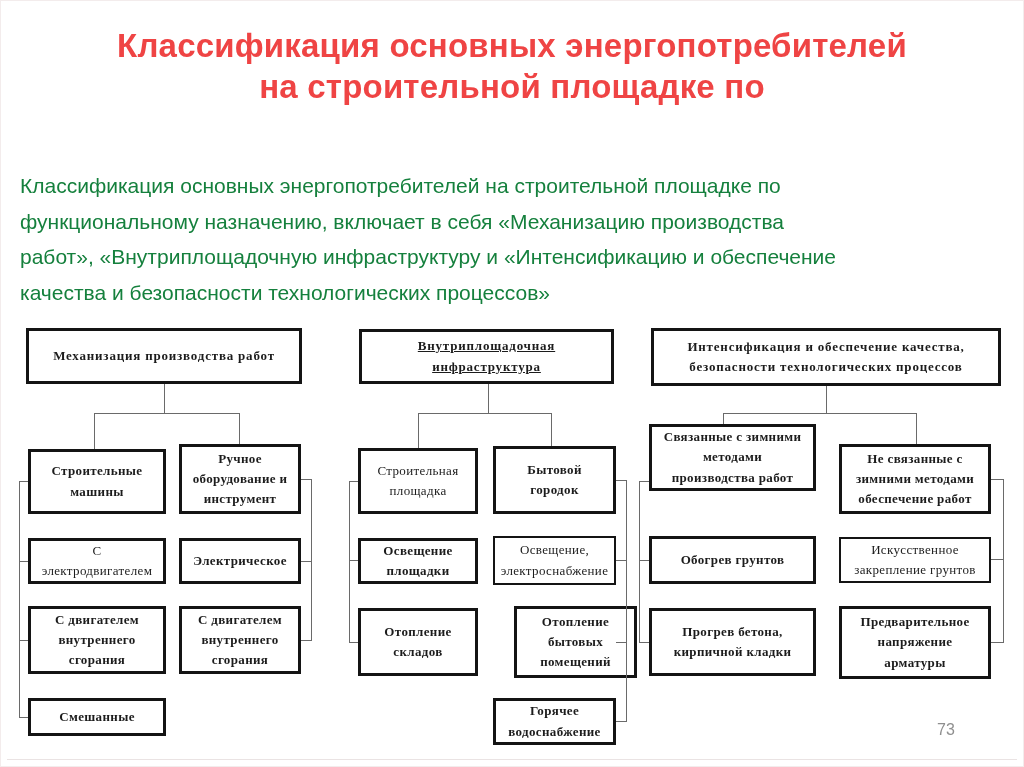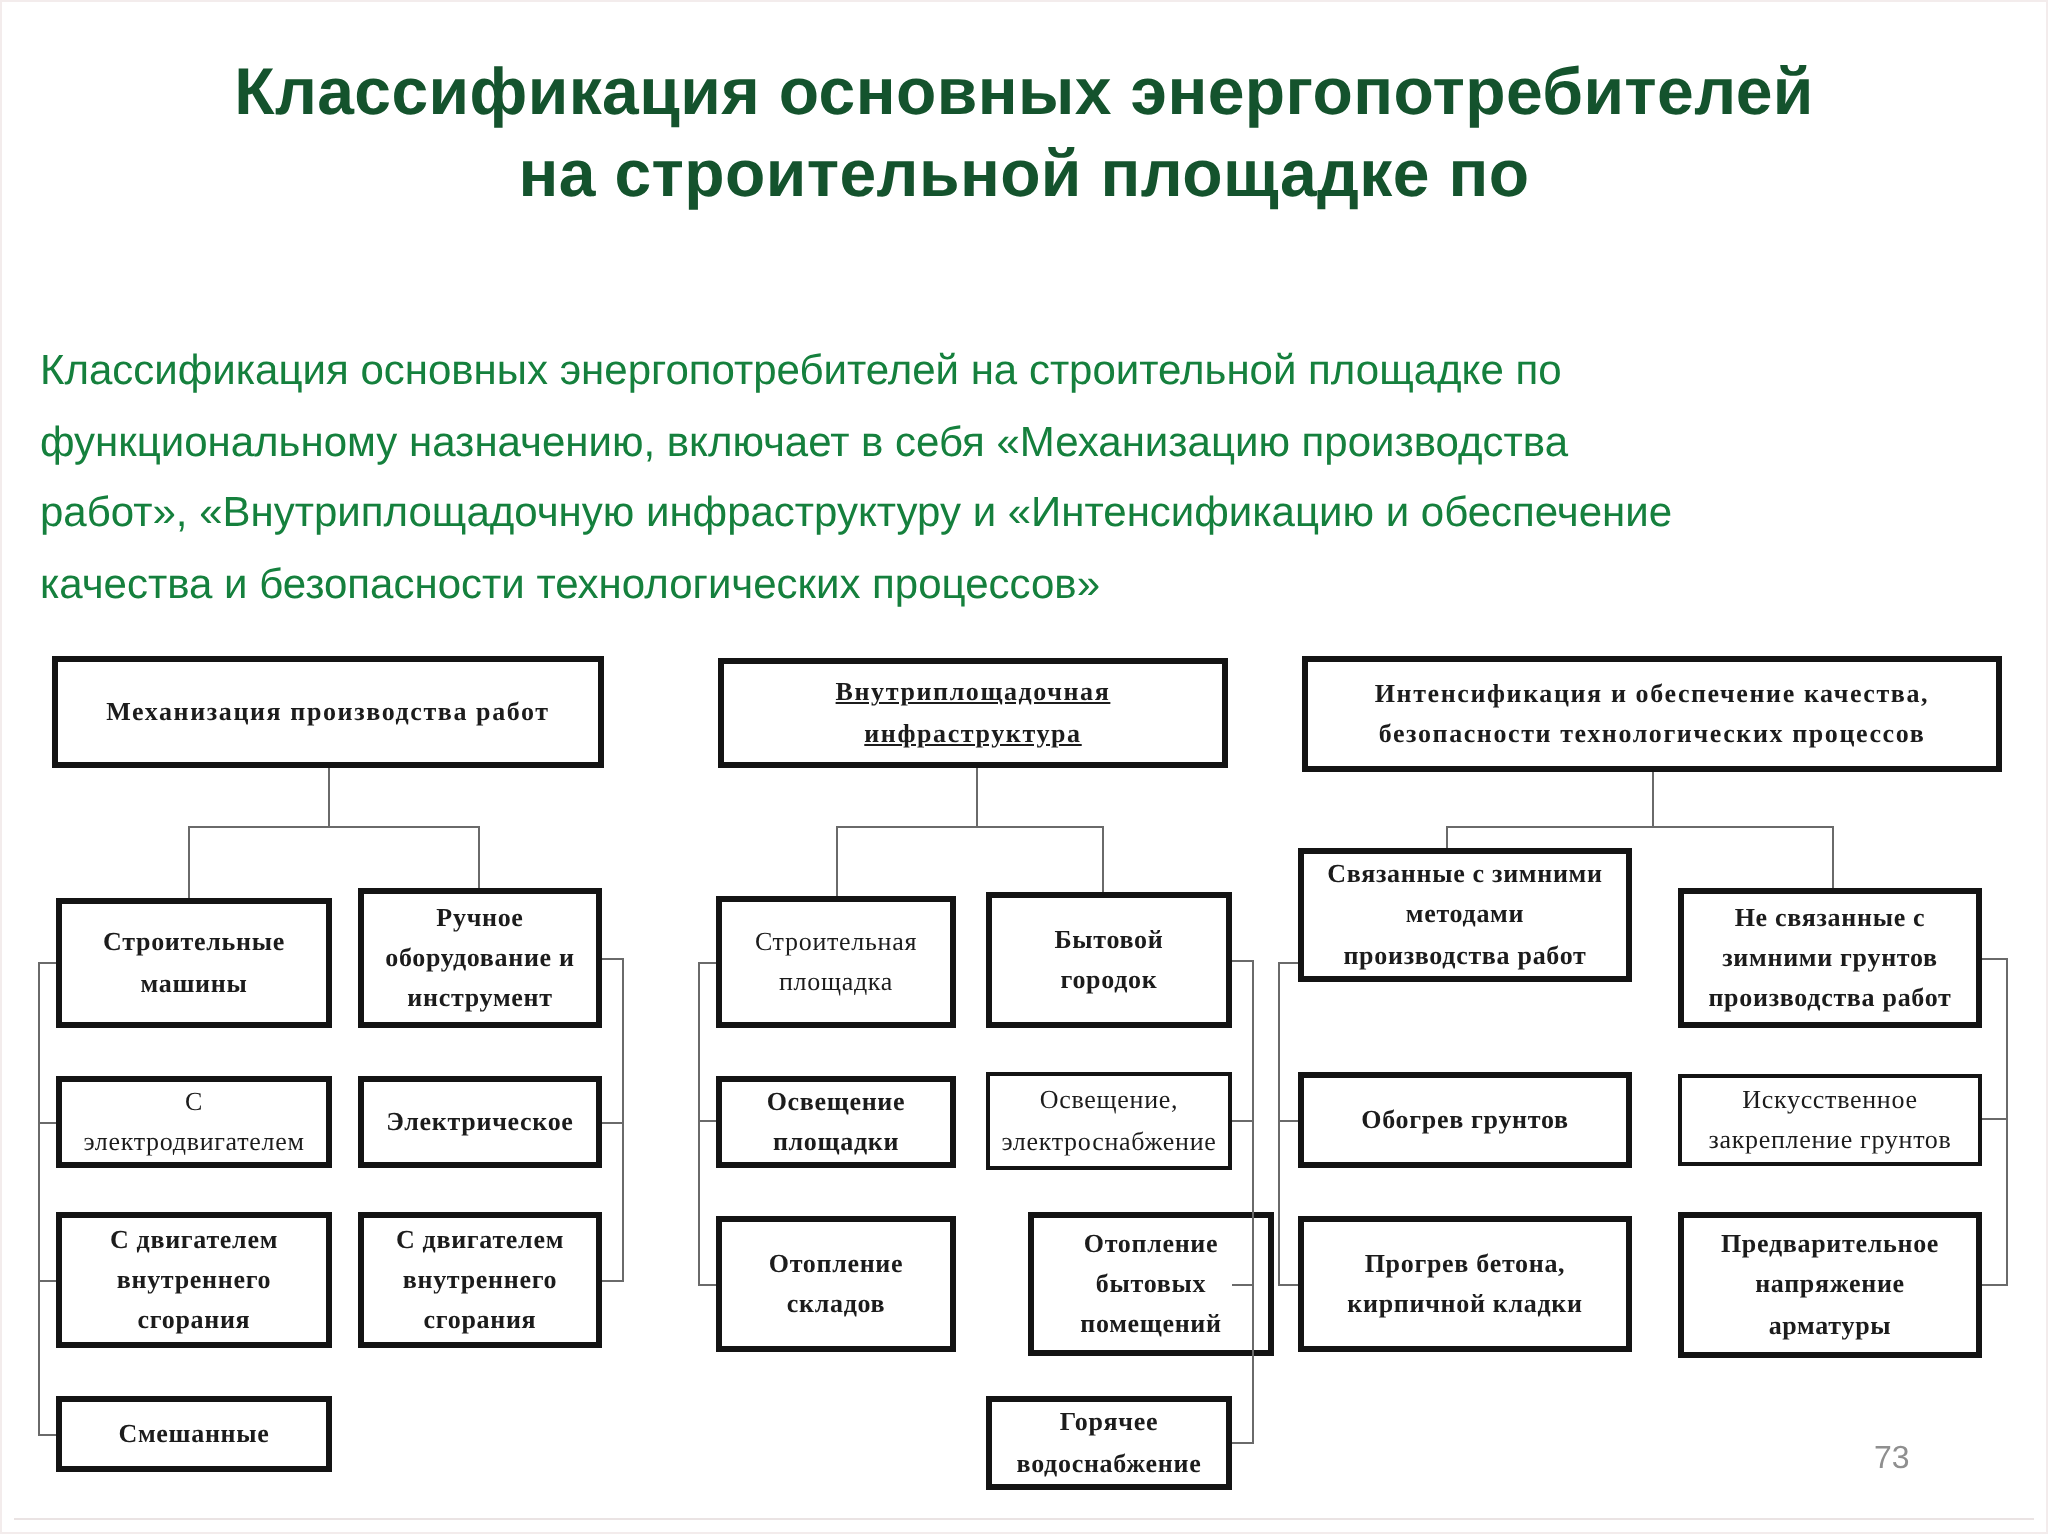--- a/index.html
+++ b/index.html
@@ -10,21 +10,21 @@
     border:1px solid #f3ecec;
     box-sizing:border-box;
     overflow:hidden;
     font-family:"Liberation Sans","DejaVu Sans",sans-serif;
   }
   .edge-bottom{position:absolute;left:6px;right:6px;top:758px;height:1px;background:#eae3e3;}
   .title{
     position:absolute;left:0;right:0;top:25px;
     text-align:center;
     font-weight:bold;font-size:33px;line-height:1.24;
-    color:#14532d;letter-spacing:0.2px;
+    color:#ef4444;letter-spacing:0.2px;
   }
   .intro{
     position:absolute;left:19px;top:167px;width:830px;
     font-size:21px;line-height:1.7;color:#15803d;
   }
   .page-num{
     position:absolute;left:936px;top:720px;
     font-size:16px;color:#8f8f8f;
   }
   
@@ -122,21 +122,21 @@
 
     <div class="box" style="left:648px;top:423px;width:167px;height:67px;">Связанные с зимними методами производства работ</div>
     <div class="box" style="left:648px;top:535px;width:167px;height:48px;">Обогрев грунтов</div>
     <div class="box" style="left:648px;top:607px;width:167px;height:68px;">Прогрев бетона, кирпичной кладки</div>
 
     <div class="ln h" style="left:638px;top:480px;width:10px;"></div>
     <div class="ln v" style="left:638px;top:480px;height:161px;"></div>
     <div class="ln h" style="left:638px;top:559px;width:10px;"></div>
     <div class="ln h" style="left:638px;top:641px;width:10px;"></div>
 
-    <div class="box" style="left:838px;top:443px;width:152px;height:70px;">Не связанные с зимними грунтов производства работ</div>
+    <div class="box" style="left:838px;top:443px;width:152px;height:70px;">Не связанные с зимними методами обеспечение работ</div>
     <div class="box thin" style="left:838px;top:536px;width:152px;height:46px;">Искусственное закрепление грунтов</div>
     <div class="box" style="left:838px;top:605px;width:152px;height:73px;">Предварительное напряжение арматуры</div>
 
     <div class="ln h" style="left:990px;top:478px;width:13px;"></div>
     <div class="ln v" style="left:1002px;top:478px;height:163px;"></div>
     <div class="ln h" style="left:990px;top:558px;width:13px;"></div>
     <div class="ln h" style="left:990px;top:641px;width:13px;"></div>
 
   </div>
 

